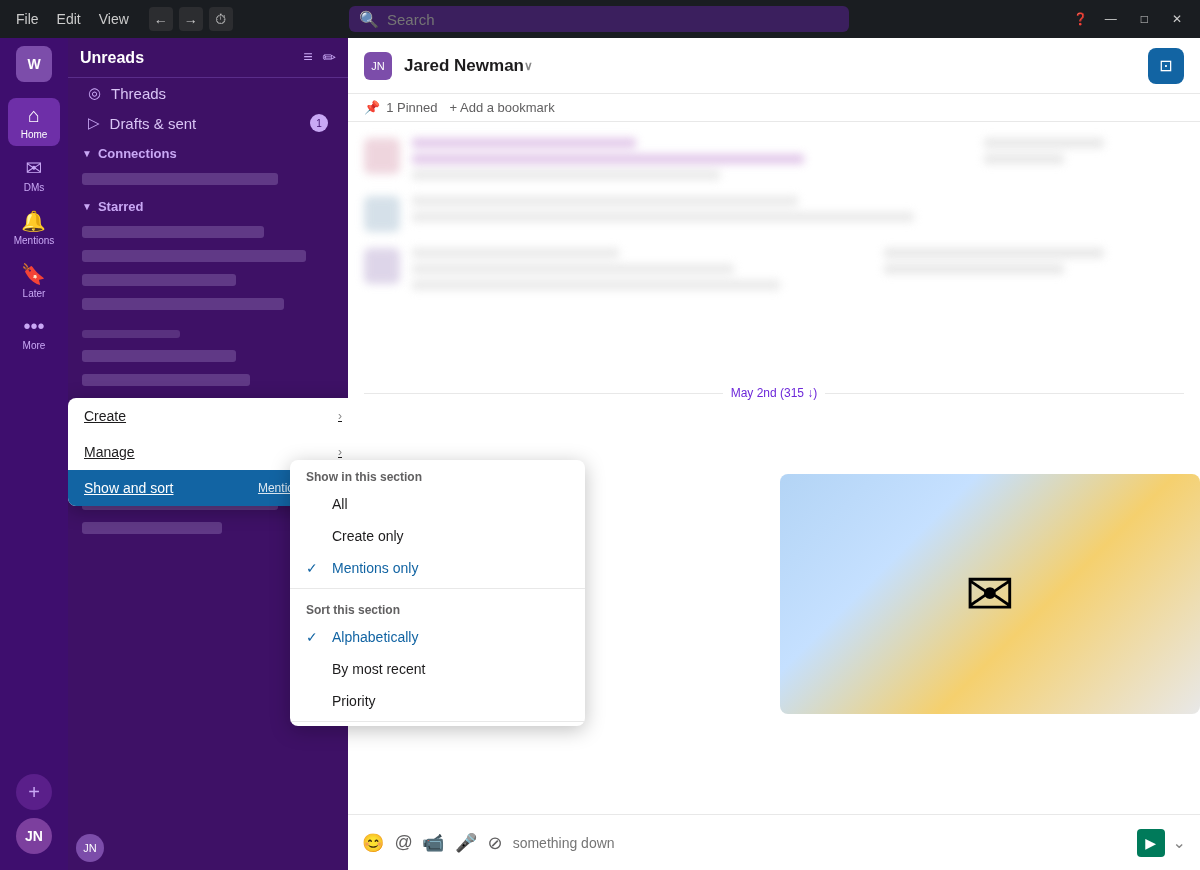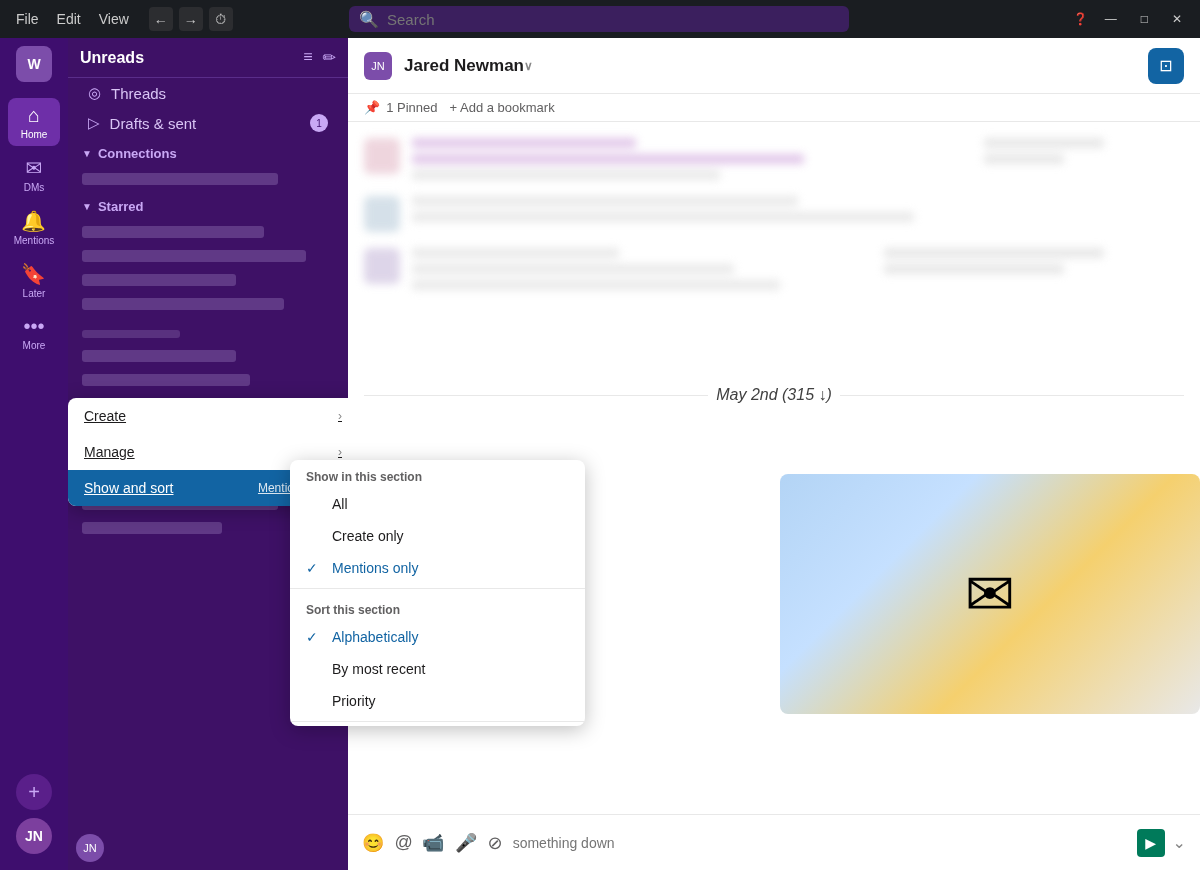--- a/index.html
+++ b/index.html
@@ -343,21 +343,21 @@
           <div style="height:10px; width:180px; background:#ddd; border-radius:3px;"></div>
         </div>
       </div>
 
       <div class="blurred-image">
         <span style="font-size:60px;">✉</span>
       </div>
 
       <div style="display:flex; align-items:center; gap:8px; margin-top: 80px;">
         <div style="height:1px; flex:1; background:#e8e8e8;"></div>
-        <span style="font-size:16px; color:#404040; white-space:nowrap;font-style:italic;">May 2nd (315 ↓)</span>
+        <span style="font-size:12px; color:#6d28d9; white-space:nowrap;">May 2nd (315 ↓)</span>
         <div style="height:1px; flex:1; background:#e8e8e8;"></div>
       </div>
     </div>
 
     <div class="input-bar">
       <span class="input-icon">😊</span>
       <span class="input-icon">@</span>
       <span class="input-icon">📹</span>
       <span class="input-icon">🎤</span>
       <span class="input-icon">⊘</span>

